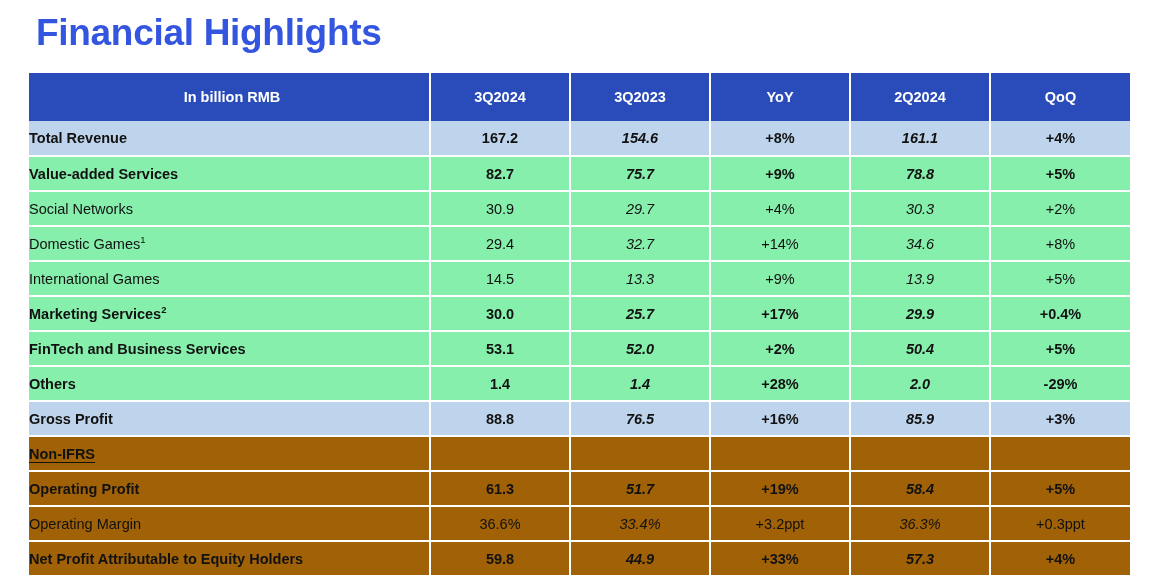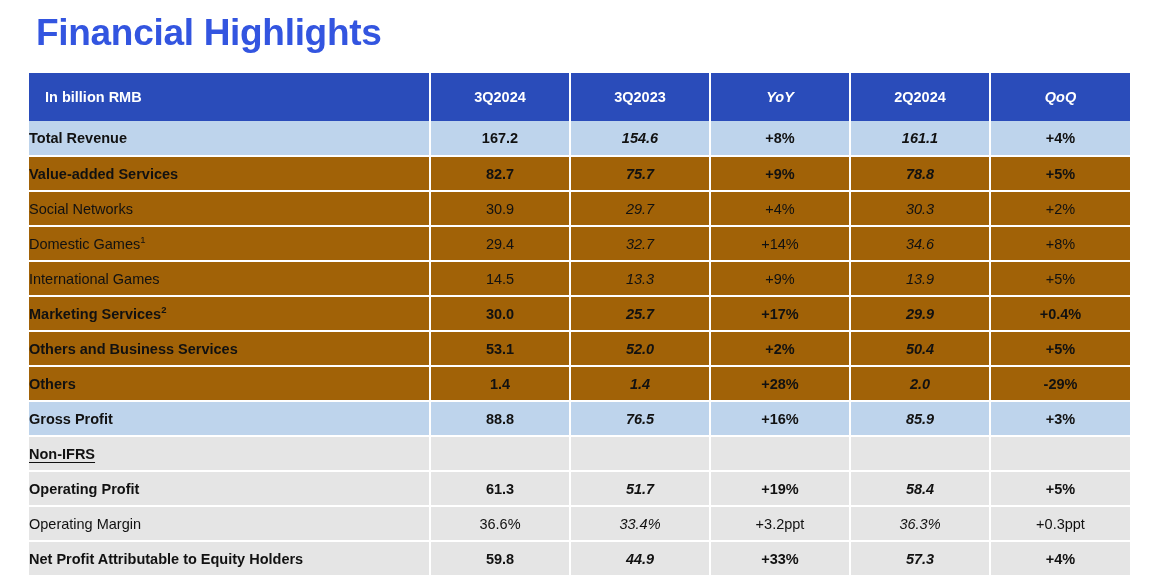--- a/index.html
+++ b/index.html
@@ -59,29 +59,29 @@
   #fin-table thead th {
     height: 48px;
     background: #2a4cba;
     color: #ffffff;
     font-weight: bold;
     font-size: 14.5px;
     text-align: center;
     border-bottom: none;
   }
   #fin-table thead th.h-label {
-    text-align: left;
-    padding-left: 16px;
-  }
-  #fin-table thead th.h-italic { font-style: italic; }
+    text-align: center;
+    padding-left: 6px;
+  }
+  #fin-table thead th.h-italic { }
 
   
   tr.band-blue  > td { background: #bed4ec; }
-  tr.band-grey  > td { background: #a16207; }
-  tr.band-pale  > td { background: #e5e5e5; }
+  tr.band-grey  > td { background: #86efac; }
+  tr.band-pale  > td { background: #a16207; }
 
   
   td.lbl {
     text-align: left;
     padding-left: 14px;
     white-space: nowrap;
   }
   td.lbl.ind-1 { padding-left: 32px; }
   td.lbl.ind-2 { padding-left: 55px; }
 
@@ -171,21 +171,21 @@
       </tr>
       <tr class="band-grey">
         <td class="lbl ind-1"><span class="t-bold">Marketing Services</span><span class="sup t-bold">2</span></td>
         <td class="val t-bold">30.0</td>
         <td class="val t-bold t-italic">25.7</td>
         <td class="val t-bold">+17%</td>
         <td class="val t-bold t-italic">29.9</td>
         <td class="val t-bold">+0.4%</td>
       </tr>
       <tr class="band-grey">
-        <td class="lbl ind-1"><span class="t-bold">Others and Business Services</span></td>
+        <td class="lbl ind-1"><span class="t-bold">FinTech and Business Services</span></td>
         <td class="val t-bold">53.1</td>
         <td class="val t-bold t-italic">52.0</td>
         <td class="val t-bold">+2%</td>
         <td class="val t-bold t-italic">50.4</td>
         <td class="val t-bold">+5%</td>
       </tr>
       <tr class="band-grey">
         <td class="lbl ind-1"><span class="t-bold">Others</span></td>
         <td class="val t-bold">1.4</td>
         <td class="val t-bold t-italic">1.4</td>

